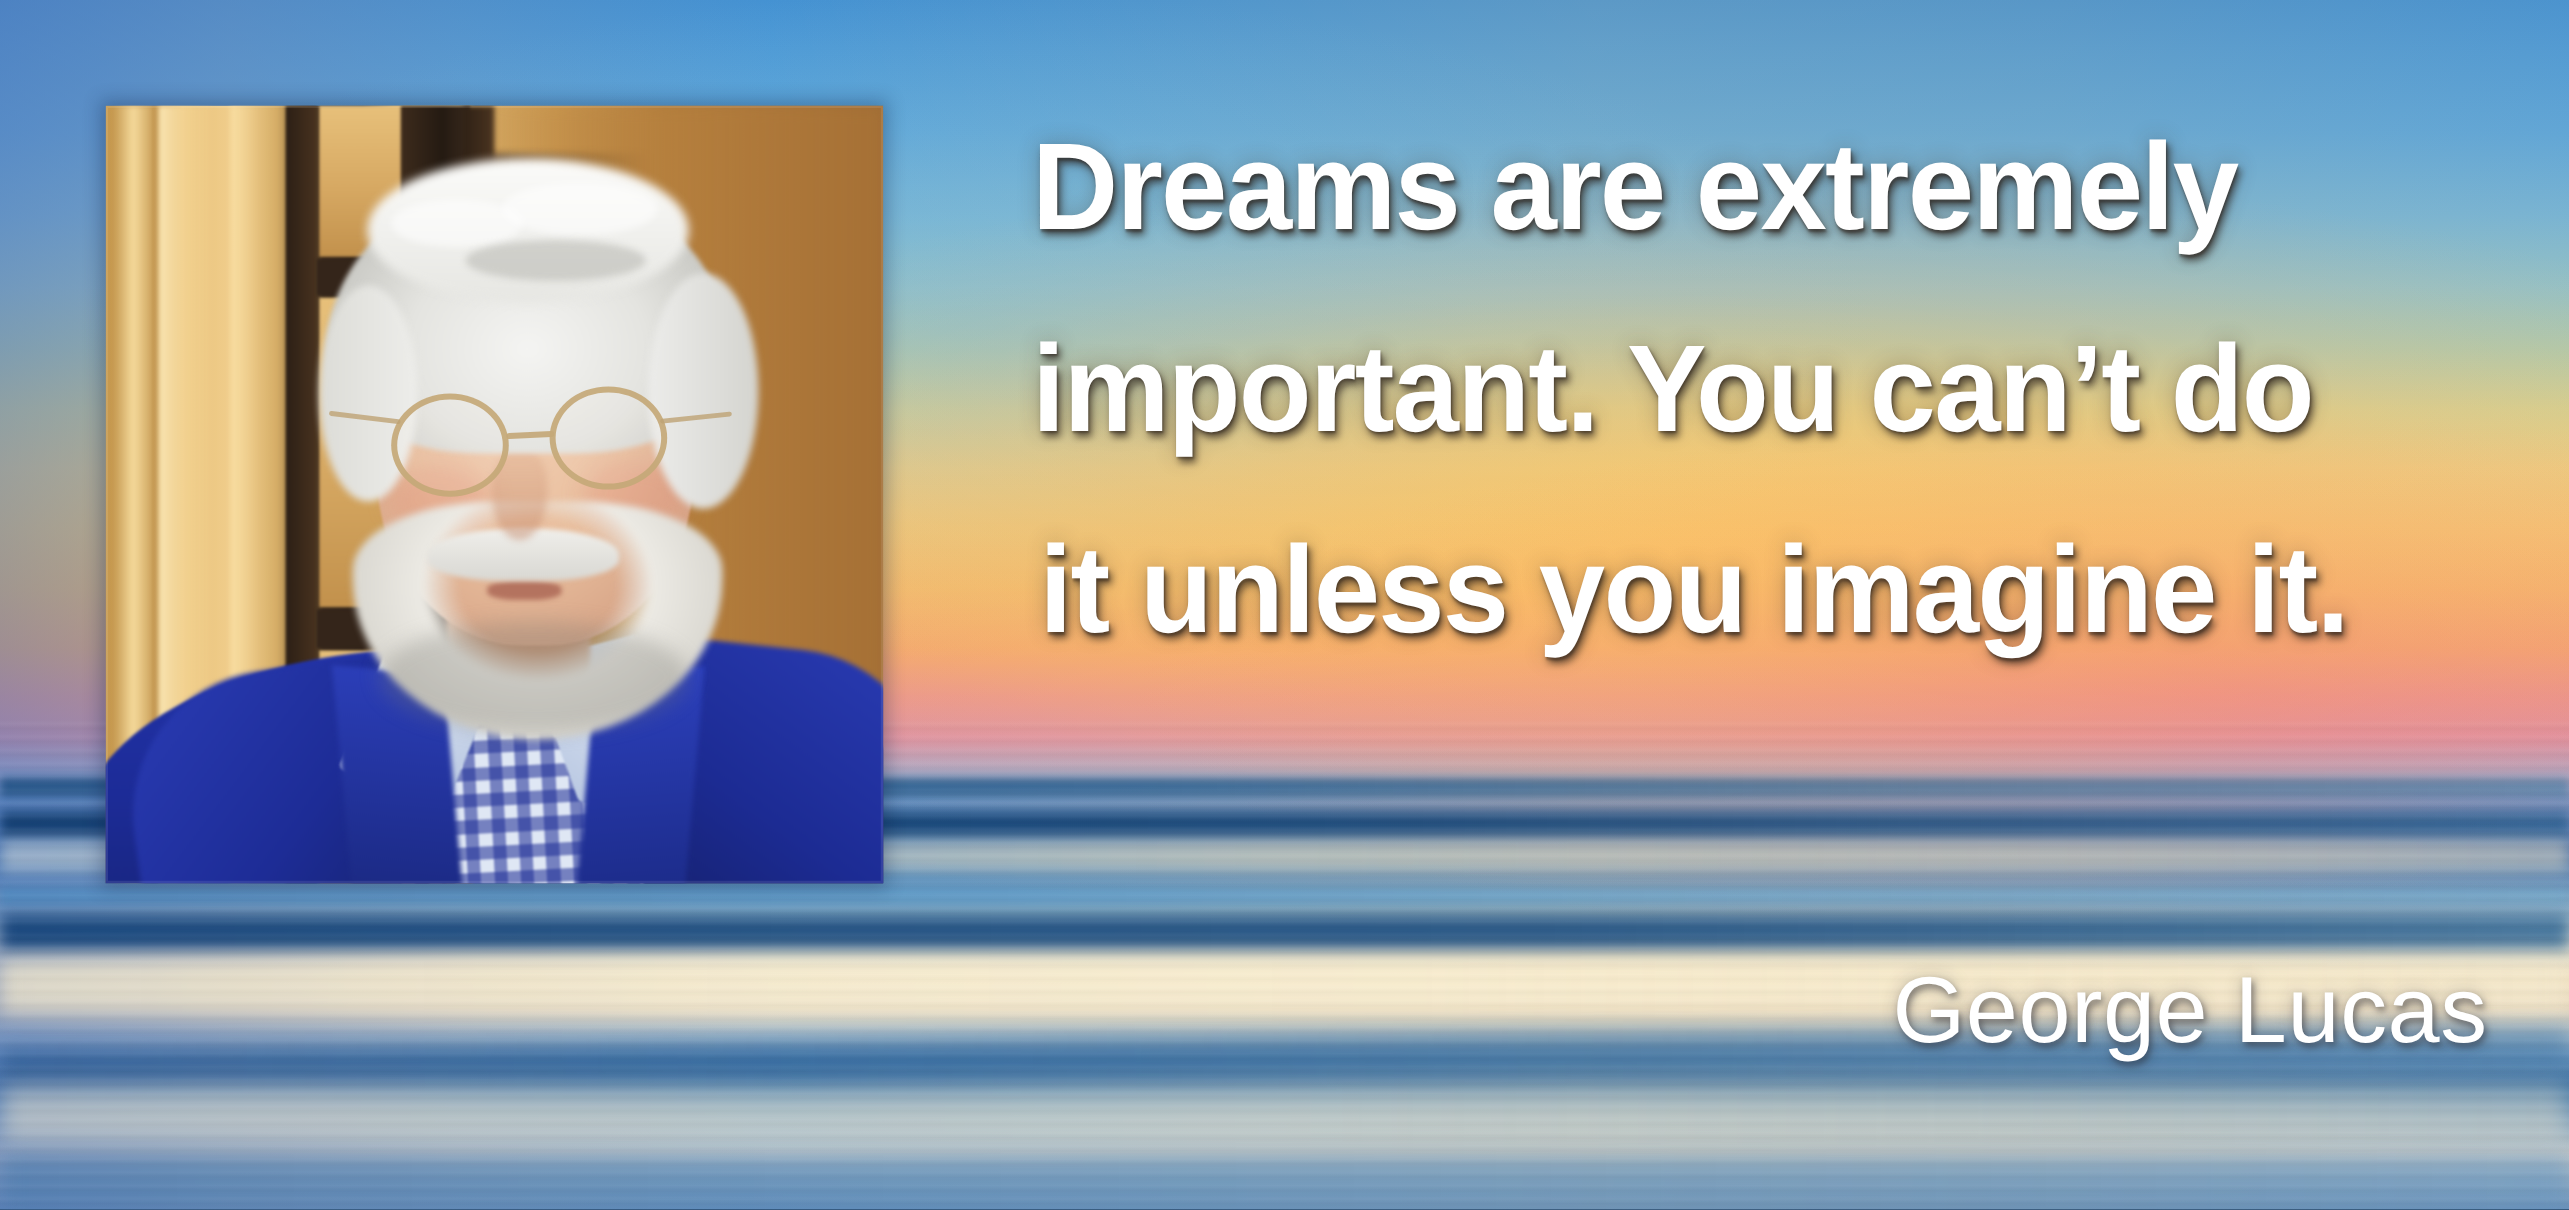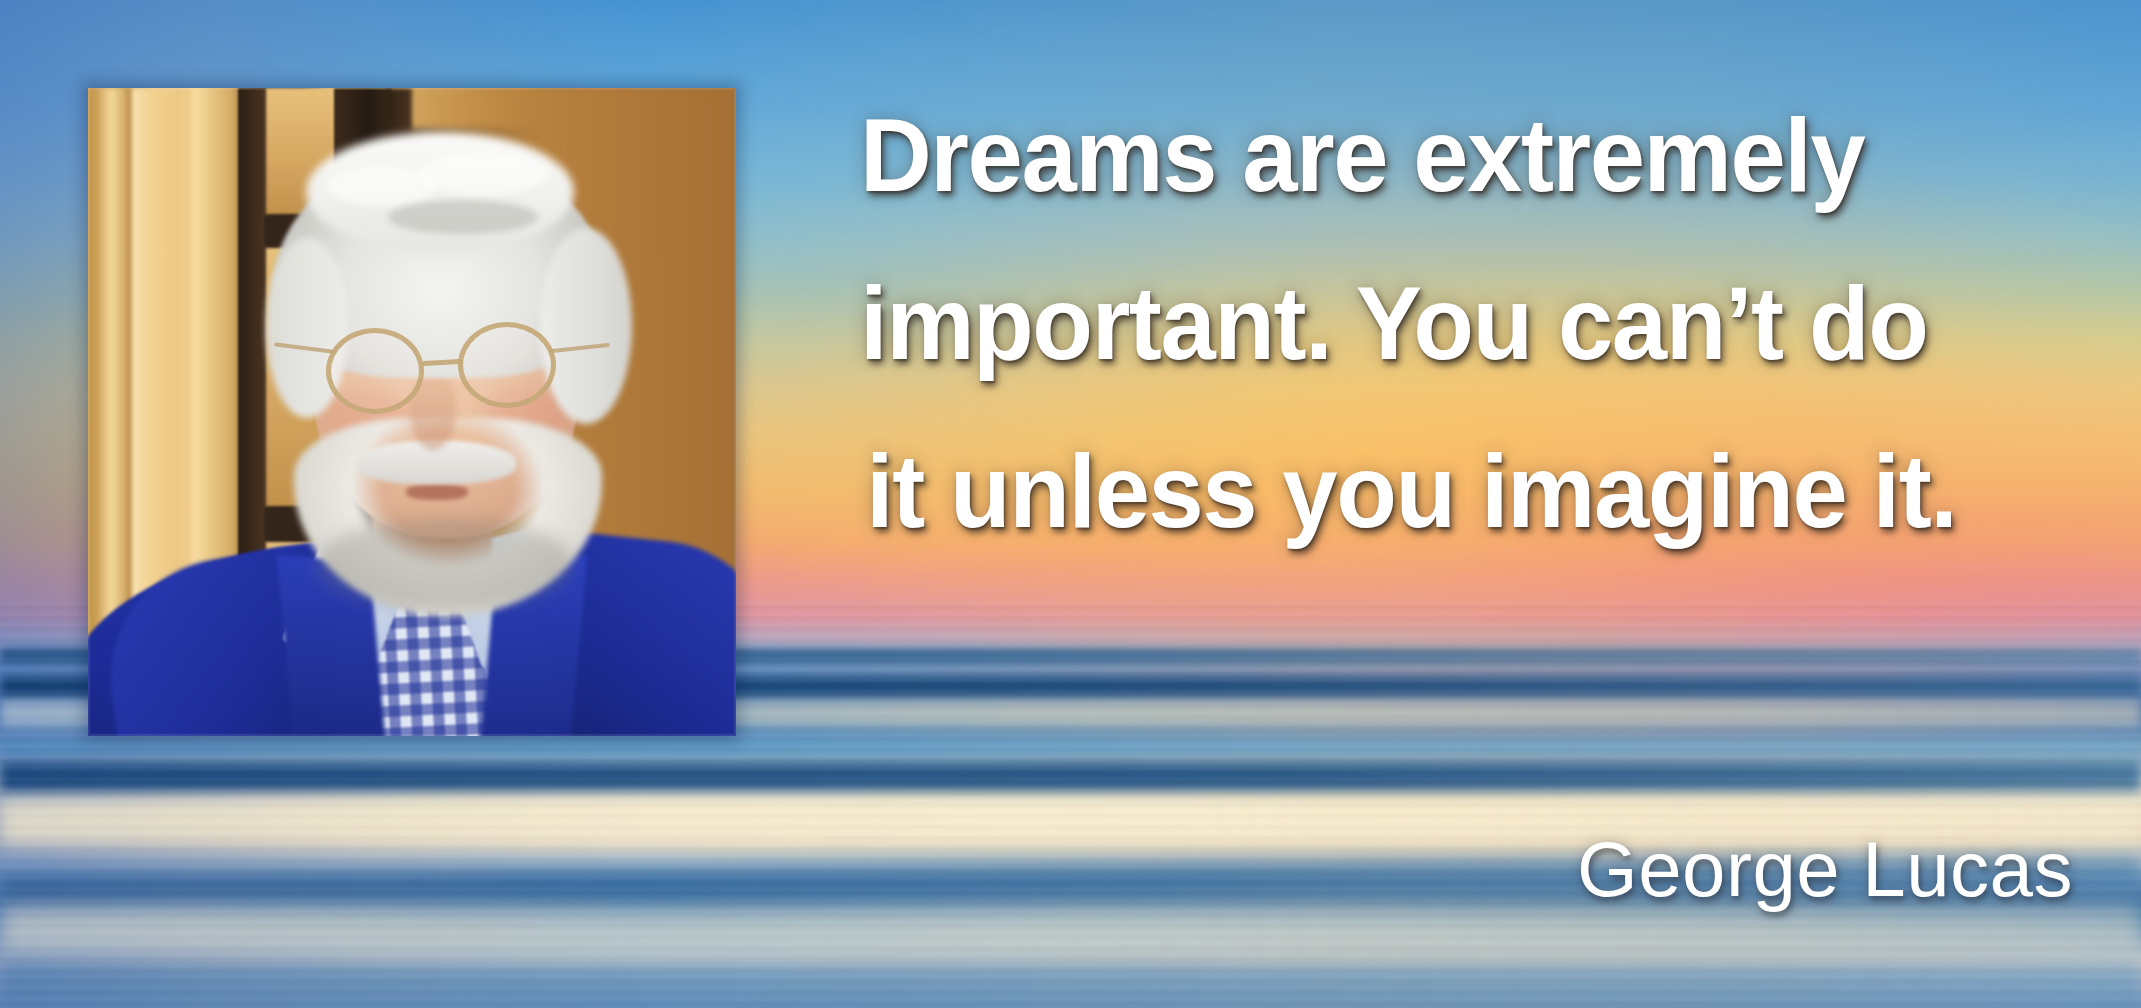--- a/index.html
+++ b/index.html
@@ -296,21 +296,21 @@
     text-shadow:
        3px 5px 6px rgba(40,30,25,.62),
        0 0 18px rgba(60,45,35,.30),
        1px 2px 2px rgba(50,40,30,.45);
     transform:scaleX(.965);
     transform-origin:left center;
   }
   #quote .l3{margin-left:6px;}
 
   #attrib{
-    position:absolute;right:68px;top:824px;
+    position:absolute;right:68px;top:796px;
     color:#ffffff;
     font-size:78px;
     font-weight:normal;
     letter-spacing:.5px;
     white-space:nowrap;
     text-shadow:
        2px 4px 6px rgba(40,40,50,.55),
        0 0 14px rgba(50,50,60,.28);
   }
 </style>

